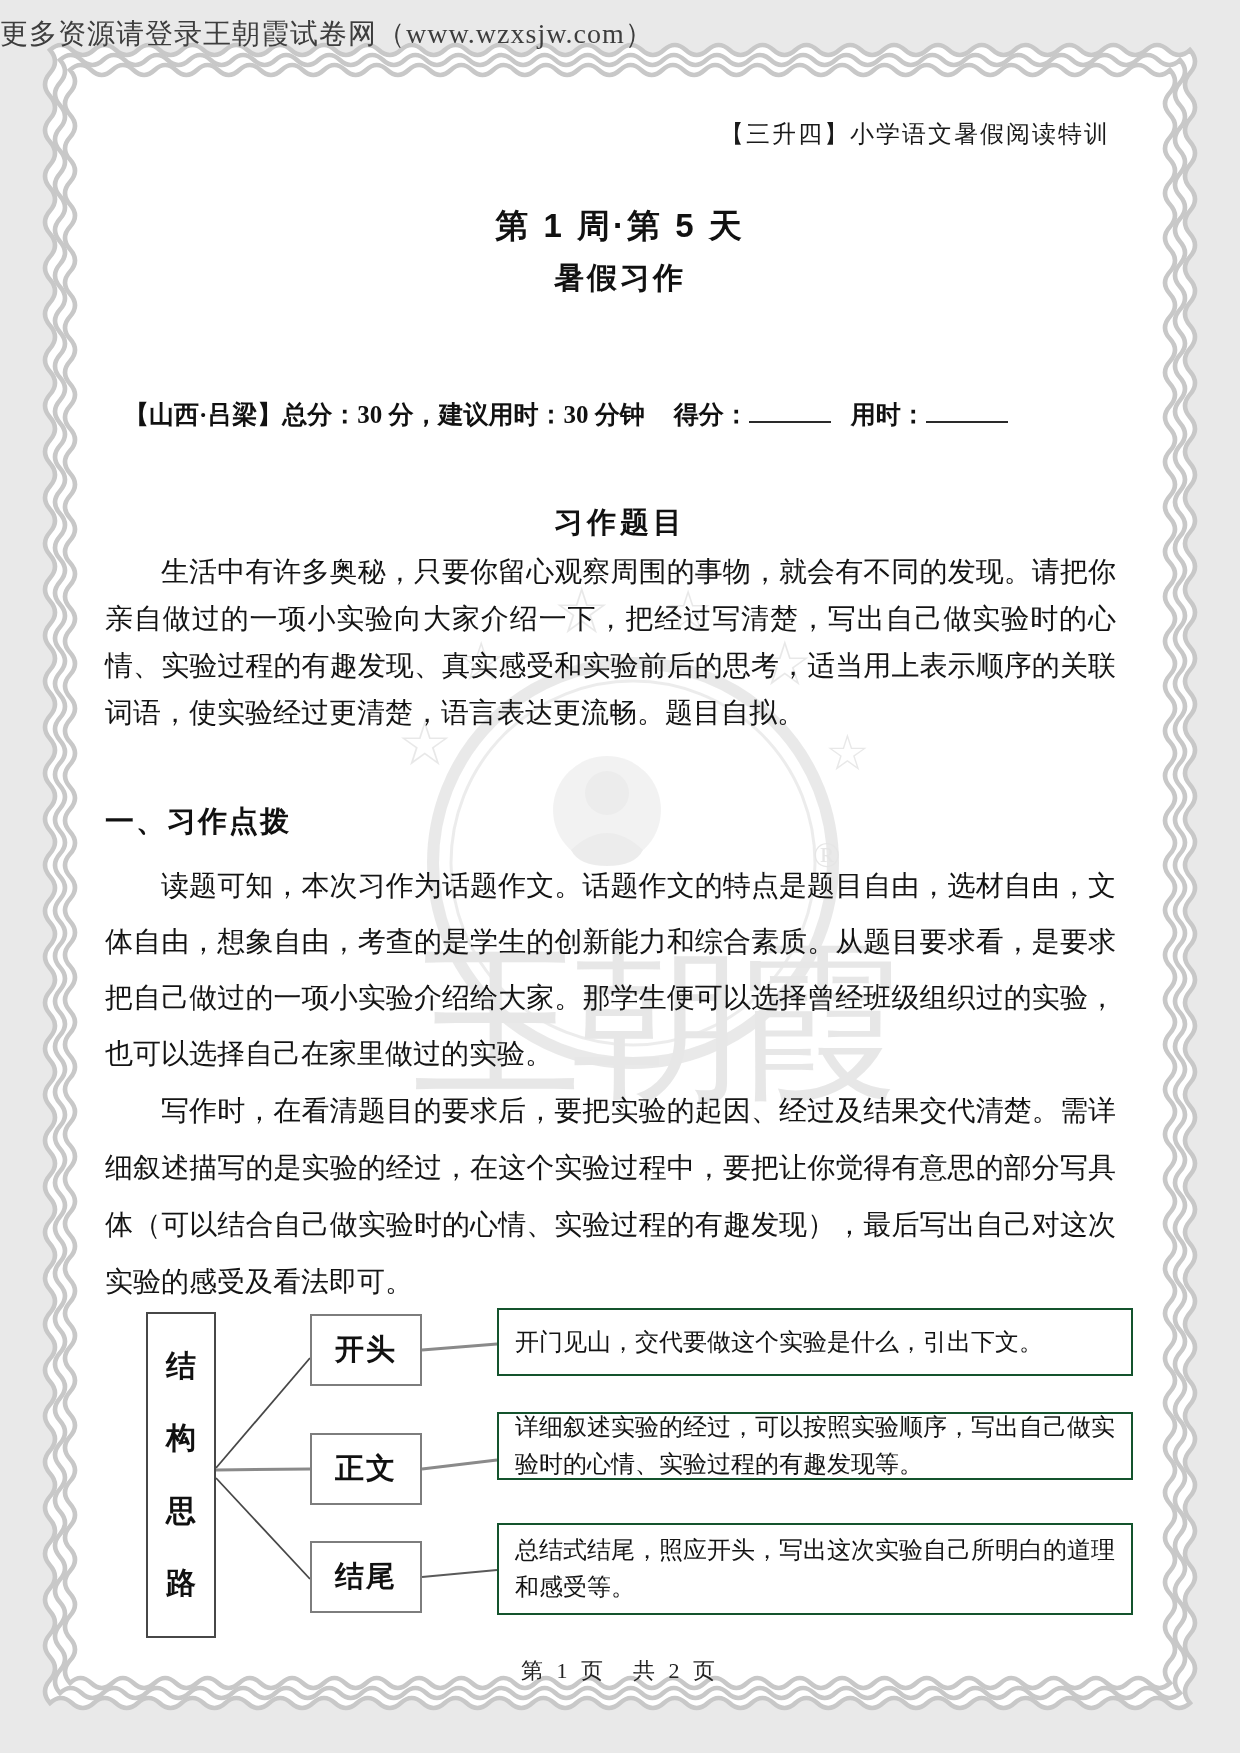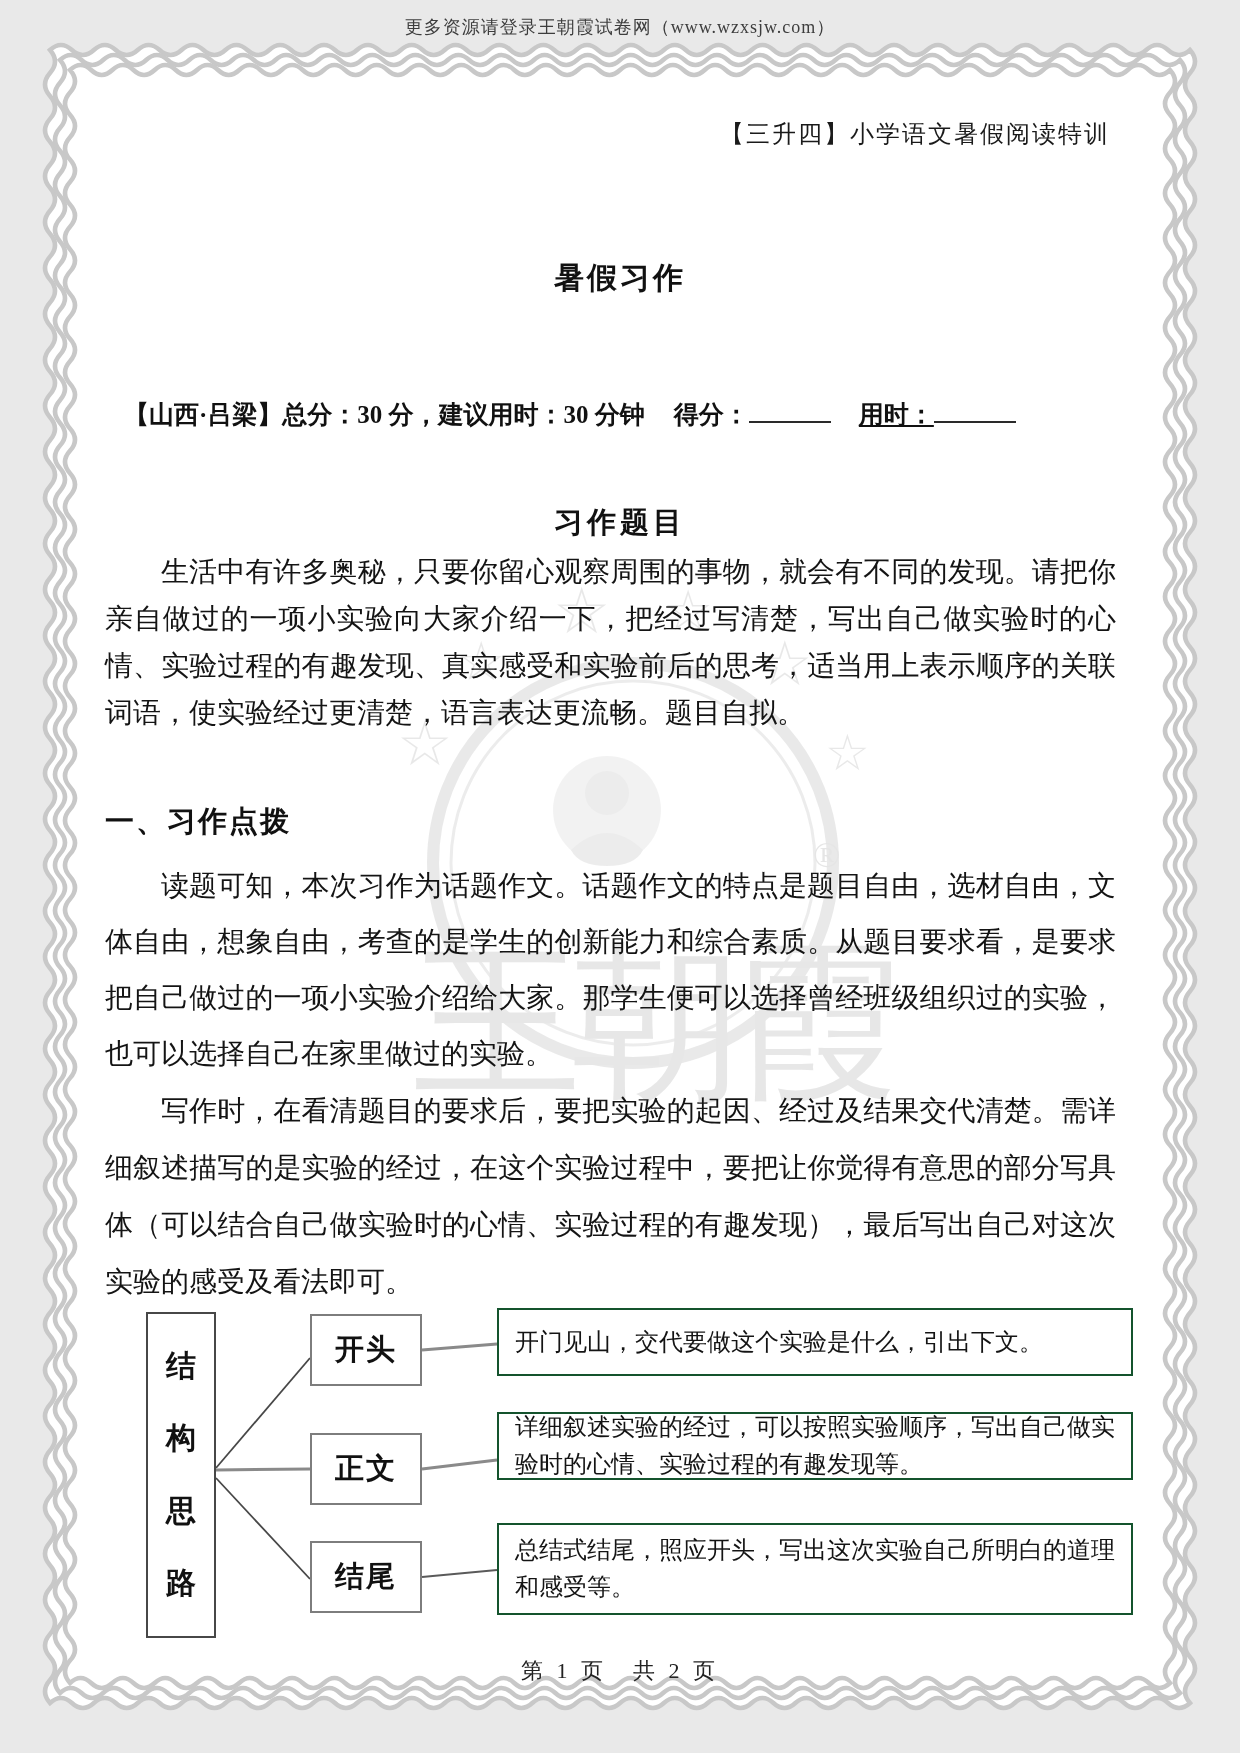--- a/index.html
+++ b/index.html
@@ -3,43 +3,43 @@
 <meta charset="utf-8">
 <style>
   html,body{margin:0;padding:0;background:#dcdcdc;}
   .page{
     position:relative;width:1240px;height:1753px;
     background:#e9e9e9;overflow:hidden;
     font-family:"Liberation Serif", serif;color:#1b1b1b;
   }
   svg.frame{position:absolute;left:0;top:0;z-index:1;}
   .banner{
-    position:absolute;top:15px;left:0;right:0;text-align:center;z-index:3;
-    font-size:18px;color:#3d3d3d;letter-spacing:1px;
+    position:absolute;top:15px;left:0;right:0;z-index:3;
+    font-size:28px;color:#3d3d3d;letter-spacing:1px;
   }
   .watermark{position:absolute;left:395px;top:575px;z-index:2;opacity:0.16;}
   .hdr-right{
     position:absolute;top:118px;right:130px;z-index:3;
     font-size:24px;color:#1a1a1a;letter-spacing:2px;
   }
   .t1{
     position:absolute;top:204px;left:0;right:0;text-align:center;z-index:3;
     font-family:"Liberation Sans", sans-serif;font-weight:bold;font-size:33px;letter-spacing:3px;color:#111;
   }
   .t2{
     position:absolute;top:258px;left:0;right:0;text-align:center;z-index:3;
     font-family:"Liberation Sans", sans-serif;font-weight:bold;font-size:30px;letter-spacing:3px;color:#111;
   }
   .info{
     position:absolute;top:397px;left:124px;right:110px;z-index:3;
     font-size:25px;font-weight:600;color:#111;white-space:nowrap;
   }
   .info .grp{display:inline-block;}
   .info .g-score{margin-left:29px;}
-  .info .g-time{margin-left:28px;text-decoration:underline;}
+  .info .g-time{margin-left:20px;}
   .blank{
     display:inline-block;width:82px;height:24px;
     border-bottom:2px solid #2a2a2a;vertical-align:baseline;
   }
   .sec-title{
     position:absolute;top:503px;left:0;right:0;text-align:center;z-index:3;
     font-family:"Liberation Sans", sans-serif;font-weight:bold;font-size:29px;letter-spacing:4px;color:#111;
   }
   .para{
     position:absolute;left:105px;width:1011px;z-index:3;
@@ -105,20 +105,21 @@
       <path d="M 176 275 q 36 -34 72 0 q -8 16 -36 16 q -28 0 -36 -16 Z" fill="#8f8f8f"></path>
     </g>
     <text class="wm-text" x="18" y="505" font-size="168" fill="#6e6e6e" letter-spacing="-8">王朝霞</text>
     <text class="wm-text" x="418" y="292" font-size="36" fill="#666">®</text>
   </svg>
 
   <div class="banner">更多资源请登录王朝霞试卷网（www.wzxsjw.com）</div>
 
   <div class="hdr-right">【三升四】小学语文暑假阅读特训</div>
 
+  <div class="t1">第 1 周·第 5 天</div>
   <div class="t2">暑假习作</div>
 
   <div class="info">
     <span class="grp">【山西·吕梁】总分：30 分，建议用时：30 分钟</span><span class="grp g-score"><span>得分：</span><span class="blank"></span></span><span class="grp g-time"><span>用时：</span><span class="blank"></span></span>
   </div>
 
   <div class="sec-title">习作题目</div>
   <div class="para p1">生活中有许多奥秘，只要你留心观察周围的事物，就会有不同的发现。请把你亲自做过的一项小实验向大家介绍一下，把经过写清楚，写出自己做实验时的心情、实验过程的有趣发现、真实感受和实验前后的思考，适当用上表示顺序的关联词语，使实验经过更清楚，语言表达更流畅。题目自拟。</div>
 
   <div class="h2">一、习作点拨</div>

